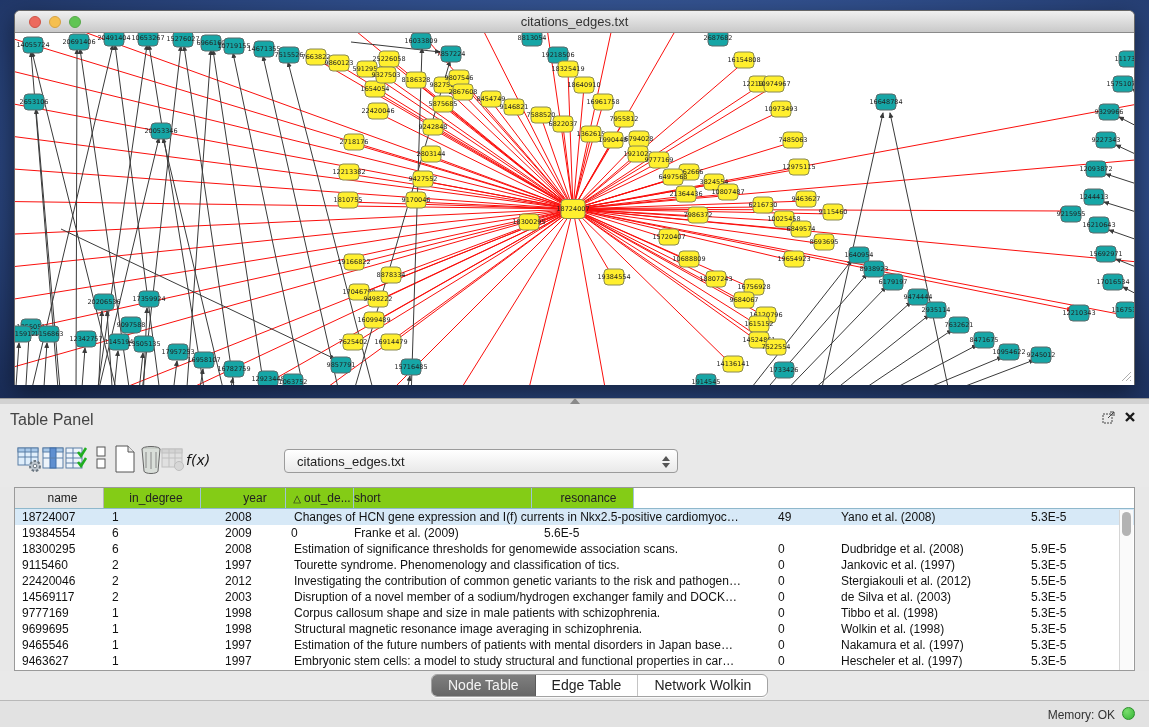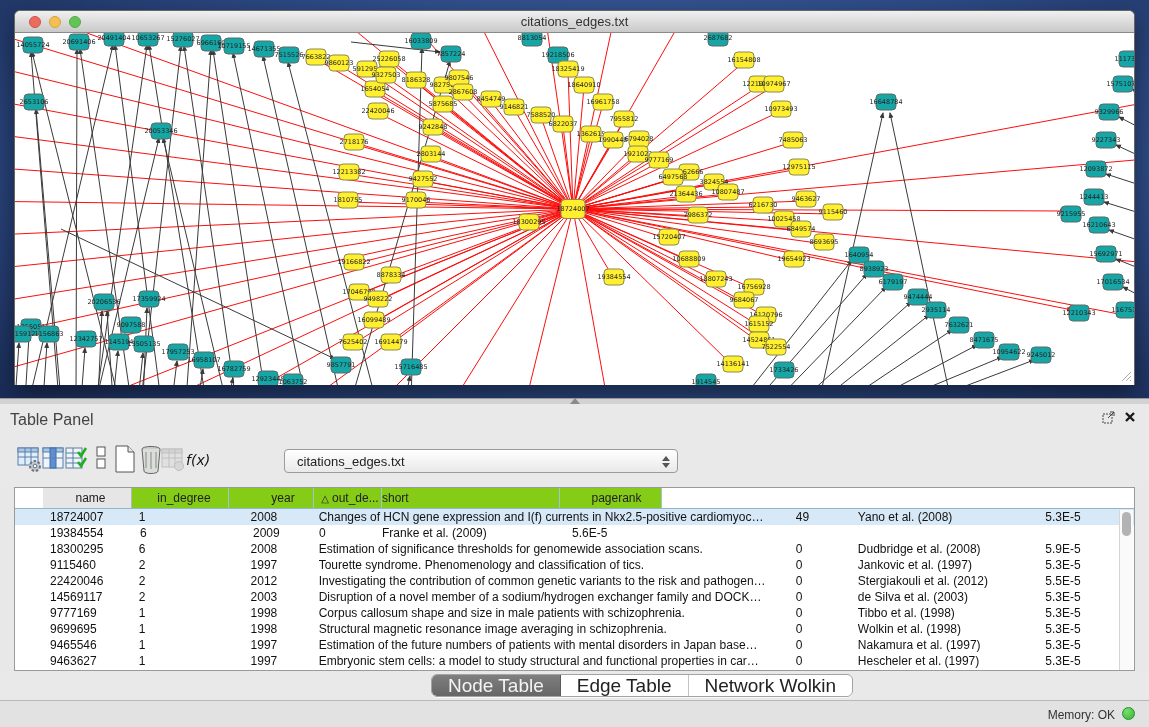--- a/index.html
+++ b/index.html
@@ -50,33 +50,33 @@
   
   #table { left:14px; top:487px; width:1121px; height:184px; background:#fff;
     border:1px solid #9a9a9a; }
   #thead { display:flex; height:21px; border-bottom:1px solid #8fb8cc; }
   .th { background:#84cc16; border-right:1px solid #9fc4d6; font-size:12px; color:#222;
     line-height:20px; text-align:center; overflow:hidden; white-space:nowrap; }
   .th.first { background:#e6e6e6; border-right:1px solid #b5b5b5; }
   .row { display:flex; height:16px; font-size:12px; color:#111; }
   .row.selected { background:#d7e9f7; }
   .td { line-height:16px; overflow:hidden; white-space:nowrap; text-overflow:ellipsis; }
-  .c0{width:89px; padding-left:7px;margin-left:28px;} .c1{width:97px; padding-left:8px;}
+  .c0{width:89px; padding-left:7px;} .c1{width:97px; padding-left:8px;}
   .c2{width:85px; padding-left:24px;} .c3{width:487px; padding-left:8px;}
   .c4{width:68px; padding-left:5px;} .c5{width:178px; text-align:left;}
   .c6{width:102px; padding-left:12px;}
   #vscroll { right:1px; top:22px; width:14px; height:160px; background:#fafafa; border-left:1px solid #d5d5d5; }
   #vthumb { left:2px; top:2px; width:9px; height:24px; background:#b3b3b3; border-radius:5px; }
   #sort-tri { font-size:10px; margin-right:3px; color:#222; }
 
   
   #tabbar { left:0; top:671px; width:1149px; height:29px; background:#e9e9e9; }
   #seg { left:431px; top:3px; height:23px; display:flex; border:1px solid #a3a3a3;
     border-radius:6px; overflow:hidden; background:#fff; box-shadow:0 1px 0 rgba(255,255,255,.7); }
-  .seg-item { font-size:19px; line-height:21px; padding:0 16px; color:#222; border-right:1px solid #c4c4c4; }
+  .seg-item { font-size:14px; line-height:21px; padding:0 16px; color:#222; border-right:1px solid #c4c4c4; }
   .seg-item:last-child { border-right:none; }
   .seg-item.active { background:linear-gradient(#7f7f7f,#666); color:#f4f4f4; border-right:1px solid #5a5a5a; }
 
   
   #statusbar { left:0; top:700px; width:1149px; height:27px; background:#e2e2e2; border-top:1px solid #b8b8b8; }
   #memory-label { right:34px; top:7px; font-size:12px; color:#333; }
   #memory-led { right:14px; top:6px; width:13px; height:13px; border-radius:50%;
     background:radial-gradient(circle at 35% 30%, #7ade6e, #35b535); border:1px solid #2a8f2a; }
 </style>
 </head>
@@ -847,21 +847,21 @@
   </div>
 </div>
 
 <div id="table" class="abs">
   <div id="thead">
     <div class="th first c0">name</div>
     <div class="th c1">in_degree</div>
     <div class="th c2">year</div>
     <div class="th c4"><span id="sort-tri">△</span><span>out_de...</span></div>
     <div class="th c5">short</div>
-    <div class="th c6">pagerank</div>
+    <div class="th c6">resonance</div>
   </div>
   <div id="tbody">
       <div class="row selected">
         <div class="td c0">18724007</div>
         <div class="td c1">1</div>
         <div class="td c2">2008</div>
         <div class="td c3">Changes of HCN gene expression and I(f) currents in Nkx2.5-positive cardiomyoc…</div>
         <div class="td c4">49</div>
         <div class="td c5">Yano et al. (2008)</div>
         <div class="td c6">5.3E-5</div>

